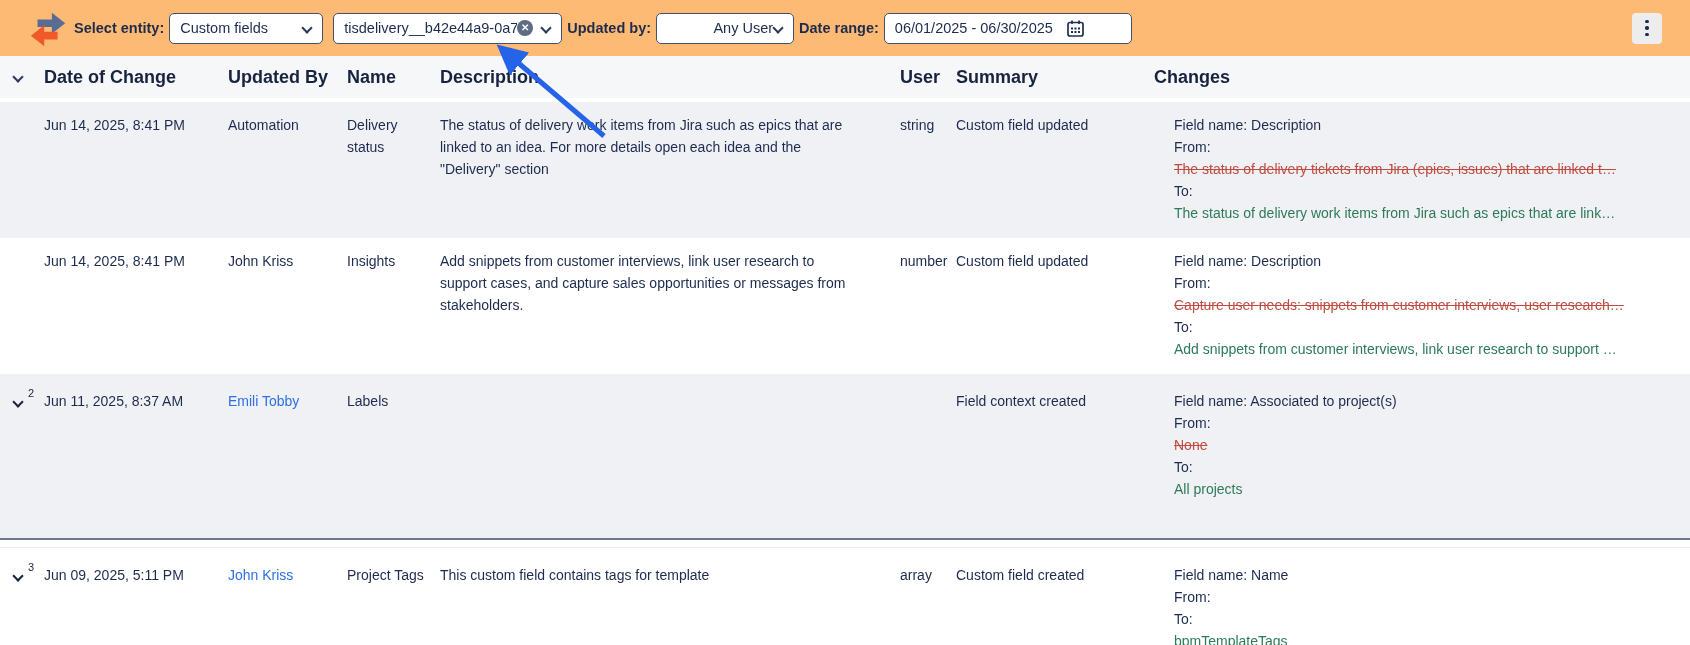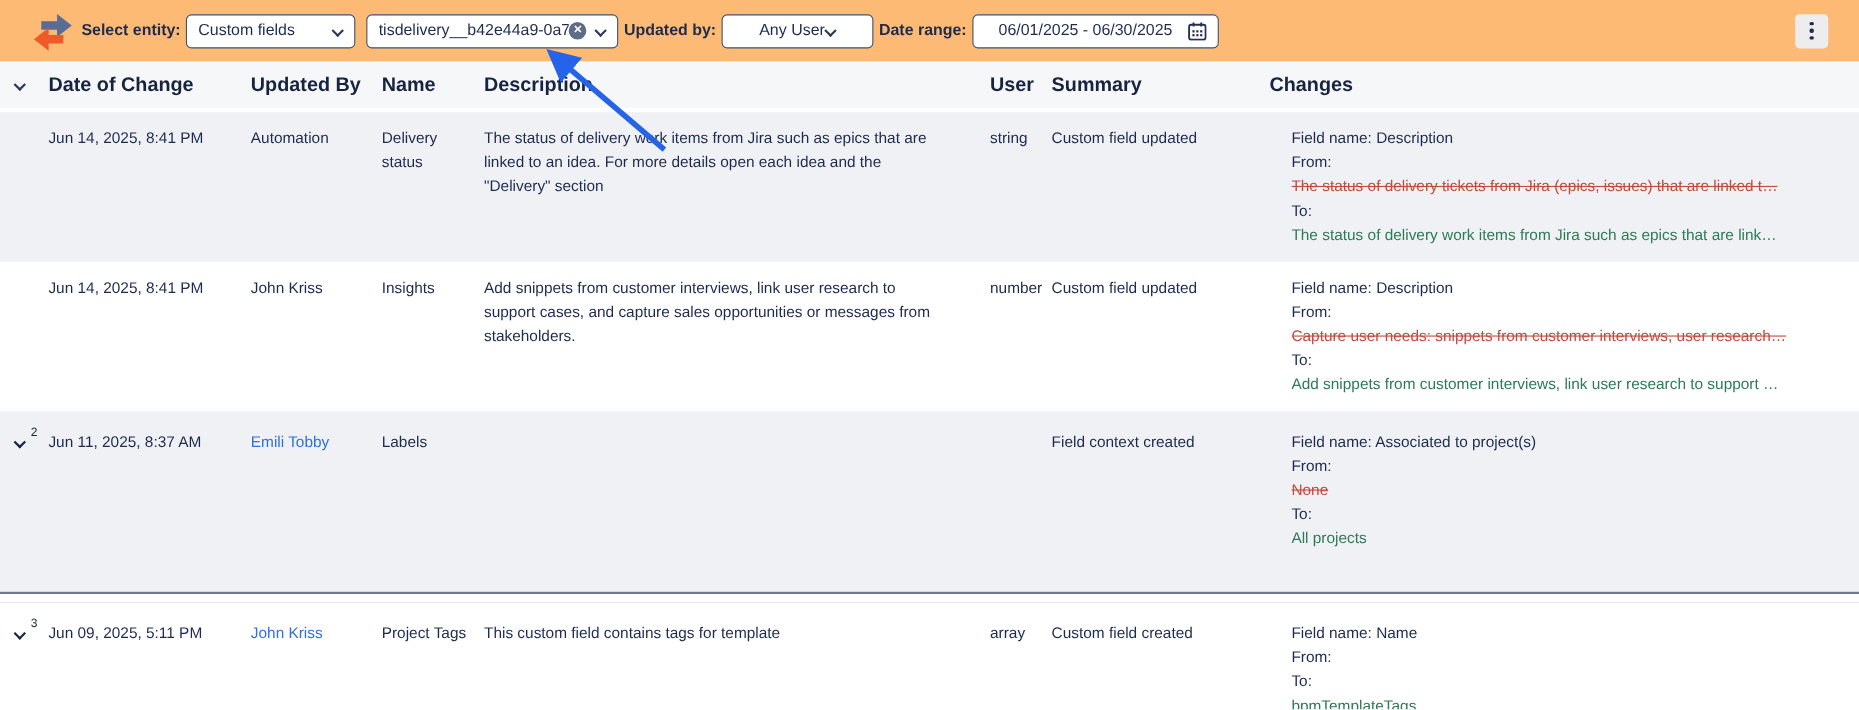--- a/index.html
+++ b/index.html
@@ -9,22 +9,22 @@
 
   
   .toolbar { display:flex; align-items:center; height:56px; padding:0 28px; background:#fdba74; }
   .logo { width:42px; height:42px; flex:0 0 auto; margin-right:4px; }
   .tb-label { font-size:14.5px; font-weight:700; color:#1f2b4d; white-space:nowrap; }
   .ctl { display:flex; align-items:center; height:31px; border:1.6px solid #42526e; border-radius:5px;
          background:#fff; font-size:14.5px; color:#1d2b4f; padding:0 10px; margin:0 5px; cursor:pointer; }
   .ctl .val { white-space:nowrap; overflow:hidden; }
   .entity-select { width:154px; justify-content:space-between; }
   .entity-search { width:229px; justify-content:space-between; }
-  .user-select { width:138px; justify-content:center; }
-  .date-field { width:224px; justify-content:flex-end; gap:14px; }
+  .user-select { width:138px; justify-content:flex-end; }
+  .date-field { width:248px; justify-content:flex-start; gap:14px; }
   .chev { width:10px; height:10px; flex:0 0 auto; position:relative; }
   .chev::before { content:""; position:absolute; left:1px; top:1px; width:6px; height:6px;
                   border-right:2px solid #2b3a5c; border-bottom:2px solid #2b3a5c; transform:rotate(45deg); }
   .clear-ic { width:16px; height:16px; border-radius:50%; background:#5e6c84; color:#fff; font-size:10px;
               line-height:16px; text-align:center; flex:0 0 auto; margin-right:8px; font-weight:700; }
   .srch-right { display:flex; align-items:center; }
   .spacer { flex:1 1 auto; }
   .kebab { width:30px; height:31px; background:#ededee; border-radius:4px; display:flex; flex-direction:column;
            align-items:center; justify-content:center; gap:3px; cursor:pointer; }
   .kebab i { width:3.5px; height:3.5px; border-radius:50%; background:#1e2b50; }

